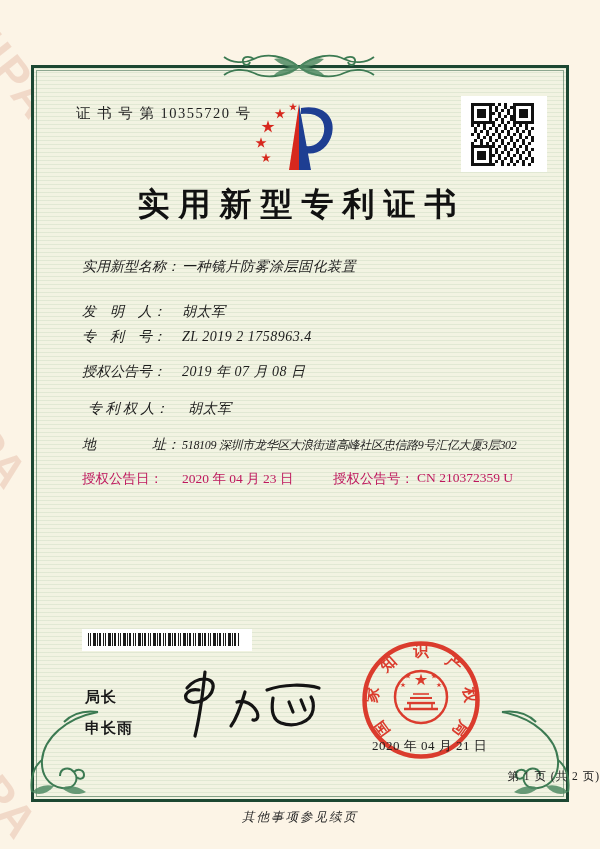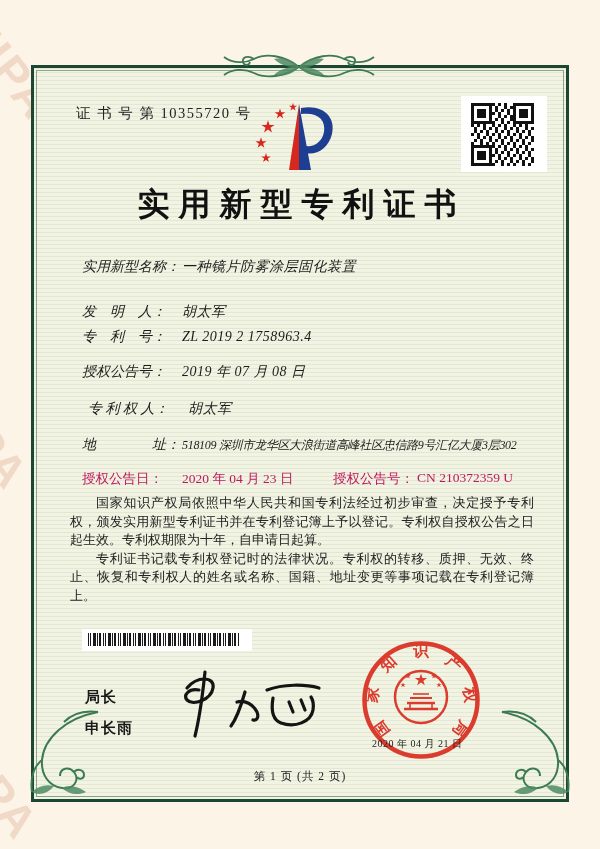--- a/index.html
+++ b/index.html
@@ -25,23 +25,23 @@
   .grow { position:absolute; left:82px; top:470px; font-size:13.5px; color:#be185d; white-space:nowrap; }
   .grow .lbl { display:inline-block; width:100px; }
   .grow .g2l { position:absolute; left:226px; width:88px; display:inline-block; }
   .grow .g2v { position:absolute; left:320px; }
   .paras { position:absolute; left:70px; top:494px; width:464px; font-size:13px;
            line-height:18.6px; color:#222; text-align:justify; }
   .paras p { text-indent:2em; }
   .white-pad { position:absolute; background:#fff; }
   .signer { position:absolute; left:85px; font-family:"Liberation Sans","DejaVu Sans",sans-serif;
             font-weight:bold; font-size:15px; color:#1a1a1a; letter-spacing:1px; }
-  .seal-date { position:absolute; left:372px; top:737px; font-size:10px; color:#1e1e1e;
+  .seal-date { position:absolute; left:372px; top:737px; font-size:13px; color:#1e1e1e;
                letter-spacing:0.5px; white-space:nowrap; }
-  .pageinfo { position:absolute; left:0; right:0; top:769px; text-align:center;
+  .pageinfo { position:absolute; left:0; right:0; top:769px; text-align:right;
               font-size:11.5px; color:#222; letter-spacing:1px; }
   .footnote { position:absolute; left:0; right:0; top:809px; text-align:center;
               font-size:12.5px; font-style:italic; letter-spacing:2px; color:#2a2a2a; }
   svg text { user-select:none; }
 </style>
 </head>
 <body>
 
 <div class="page">
 
@@ -358,24 +358,20 @@
   <div class="frow" style="top:436px;">
     <span class="lbl">地　　　　址：</span><span class="val addr">518109 深圳市龙华区大浪街道高峰社区忠信路9号汇亿大厦3层302</span>
   </div>
 
   <div class="grow">
     <span class="lbl">授权公告日：</span><span class="val">2020 年 04 月 23 日</span>
     <span class="g2l" style="left:244px;text-align:right;">授权公告号：</span>
     <span class="g2v" style="left:335px;text-align:right;">CN 210372359 U</span>
   </div>
 
-  <div class="paras">
-    <p>国家知识产权局依照中华人民共和国专利法经过初步审查，决定授予专利权，颁发实用新型专利证书并在专利登记簿上予以登记。专利权自授权公告之日起生效。专利权期限为十年，自申请日起算。</p>
-    <p>专利证书记载专利权登记时的法律状况。专利权的转移、质押、无效、终止、恢复和专利权人的姓名或名称、国籍、地址变更等事项记载在专利登记簿上。</p>
-  </div>
 
   <div class="white-pad" style="left:82px; top:629px; width:170px; height:22px;"></div>
   <svg class="abs" style="left:88px; top:633px;" width="156" height="13" viewBox="0 0 156 13">
     <g id="bar-bars" fill="#1a1a1a">
         <rect x="0" y="0" width="1" height="13"></rect>
         <rect x="2" y="0" width="1" height="13"></rect>
         <rect x="5" y="0" width="3" height="13"></rect>
         <rect x="9" y="0" width="1" height="13"></rect>
         <rect x="11" y="0" width="2" height="13"></rect>
         <rect x="15" y="0" width="1" height="13"></rect>
@@ -465,14 +461,15 @@
       <path d="M54 63 h22" stroke-width="2"></path>
       <path d="M51 68 h28" stroke-width="2.4"></path>
       <path d="M48 74 h34" stroke-width="2.4"></path>
       <path d="M54 68 v6 M76 68 v6" stroke-width="1.6"></path>
     </g>
   </svg>
   <div class="seal-date">2020 年 04 月 21 日</div>
 
   <div class="pageinfo">第 1 页 (共 2 页)</div>
 
+  <div class="footnote">其他事项参见续页</div>
 
 </div>
 
 </body></html>

